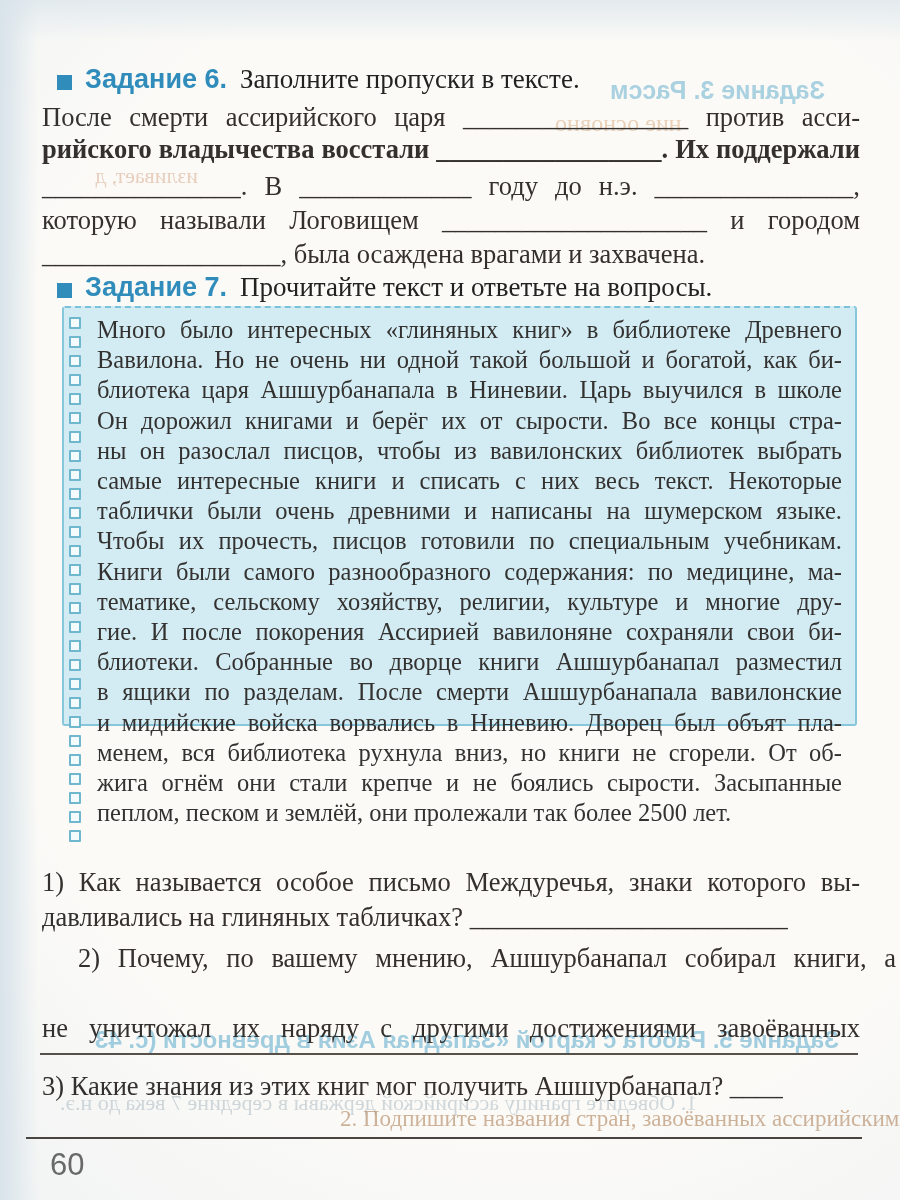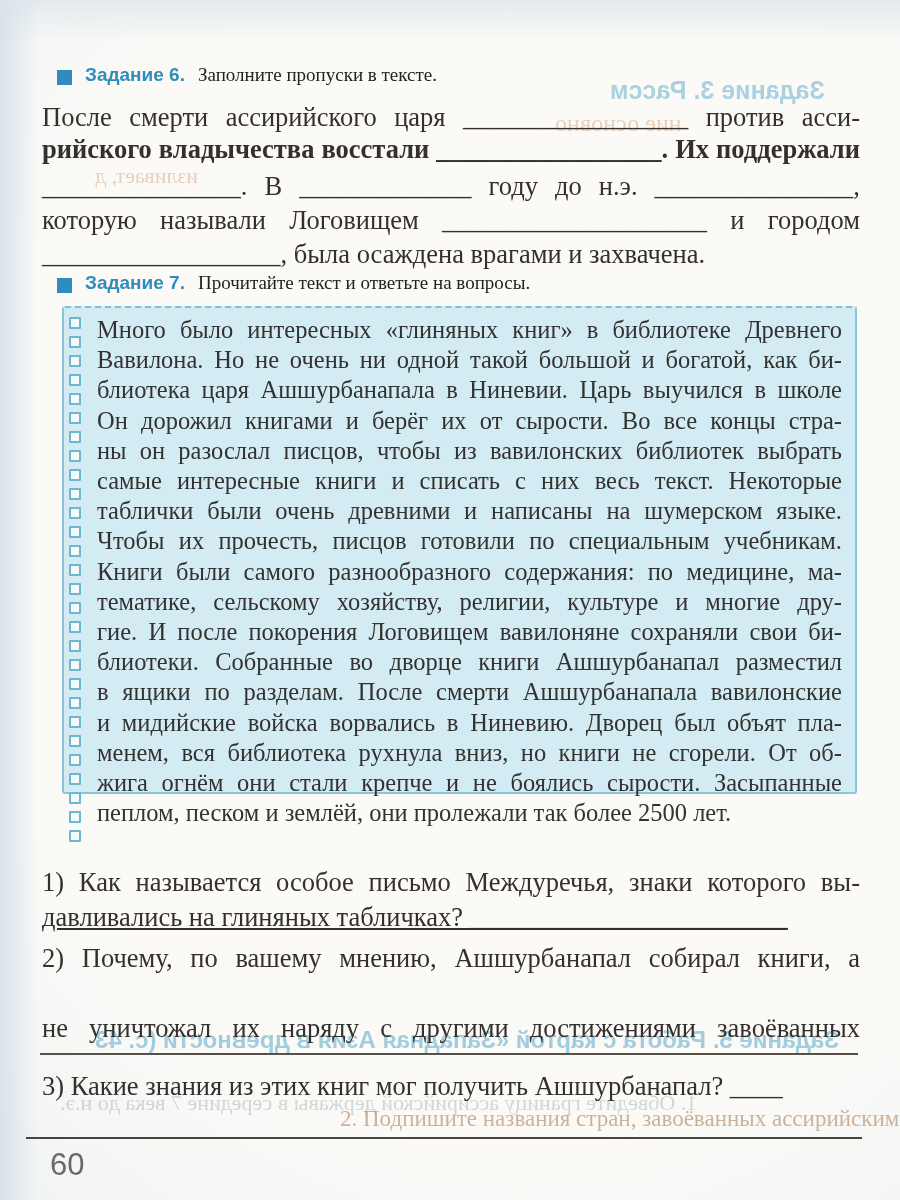--- a/index.html
+++ b/index.html
@@ -8,45 +8,45 @@
     background:radial-gradient(115% 95% at 58% 45%, #fbfaf7 52%, #edf1f2 88%, #e2e9ee 100%);
     font-family:"Liberation Serif",serif;color:#2e2c2a;
   }
   .page::before{
     content:"";position:absolute;inset:0;pointer-events:none;
     background:linear-gradient(90deg,#d8e3ea,rgba(255,255,255,0) 38px),
                linear-gradient(180deg,#e3eaee,rgba(255,255,255,0) 42px);
   }
   .heading{
     position:absolute;left:57px;display:flex;align-items:baseline;gap:13px;
-    font-family:"Liberation Sans",sans-serif;font-weight:bold;font-size:19px;
+    font-family:"Liberation Sans",sans-serif;font-weight:bold;font-size:27px;
     color:#2f8cbb;white-space:nowrap;z-index:3;
   }
   .heading .sq{width:15px;height:15px;background:#2f8cbb;align-self:center;margin-top:5px;flex:0 0 auto;}
   .heading .title{font-family:"Liberation Serif",serif;font-weight:normal;color:#242220;}
   #task6-heading{top:64px;}
   #task7-heading{top:272px;}
 
   .textline{position:absolute;left:42px;width:818px;font-size:26.5px;line-height:33px;color:#33302d;z-index:3;}
   .j{text-align:justify;text-align-last:justify;}
 
   
   #t6l0{top:101px;} #t6l1{top:133px;font-weight:bold;} #t6l2{top:170px;} #t6l3{top:204px;} #t6l4{top:238px;}
 
   
   #textbox{
-    position:absolute;left:62px;top:306px;width:795px;height:488px;box-sizing:border-box;
+    position:absolute;left:62px;top:306px;width:795px;height:420px;box-sizing:border-box;
     background:#d3ecf4;border:2px solid #88c7db;border-top:2px dashed #79c2d9;border-radius:3px;z-index:2;
   }
   .squares{position:absolute;left:5px;top:9px;display:flex;flex-direction:column;gap:7px;}
   .square{width:12px;height:12px;box-sizing:border-box;background:#f4fbfd;border:2px solid #6fb6cf;border-radius:1px;}
   .box-text{position:absolute;left:33px;top:7px;right:13px;font-size:24.5px;line-height:30.2px;color:#343230;}
 
   
-  #q1l0{top:866px;} #q1l1{top:901px;text-decoration:underline;} #q2l0{top:942px;} #q2l1{top:1012px;} #q2l2{top:1014px;} #q3l0{top:1070px;}
+  #q1l0{top:866px;} #q1l1{top:901px;} #q2l0{top:942px;margin-left:36px;} #q2l1{top:1012px;} #q2l2{top:1014px;} #q3l0{top:1070px;}
 
   .ansline{position:absolute;height:0;border-top:2px solid #565049;z-index:3;}
   #ans1{left:40px;width:818px;top:1053px;}
   #ans2{left:26px;width:836px;top:1137px;border-top-color:#49443f;}
 
   .pagenum{
     position:absolute;left:50px;top:1147px;font-family:"Liberation Sans",sans-serif;
     font-size:31px;color:#696969;z-index:3;
   }
 
@@ -124,21 +124,21 @@
         <div class="j">Много было интересных «глиняных книг» в библиотеке Древнего</div>
         <div class="j">Вавилона. Но не очень ни одной такой большой и богатой, как би-</div>
         <div class="j">блиотека царя Ашшурбанапала в Ниневии. Царь выучился в школе</div>
         <div class="j">Он дорожил книгами и берёг их от сырости. Во все концы стра-</div>
         <div class="j">ны он разослал писцов, чтобы из вавилонских библиотек выбрать</div>
         <div class="j">самые интересные книги и списать с них весь текст. Некоторые</div>
         <div class="j">таблички были очень древними и написаны на шумерском языке.</div>
         <div class="j">Чтобы их прочесть, писцов готовили по специальным учебникам.</div>
         <div class="j">Книги были самого разнообразного содержания: по медицине, ма-</div>
         <div class="j">тематике, сельскому хозяйству, религии, культуре и многие дру-</div>
-        <div class="j">гие. И после покорения Логовищем вавилоняне сохраняли свои би-</div>
+        <div class="j">гие. И после покорения Ассирией вавилоняне сохраняли свои би-</div>
         <div class="j">блиотеки. Собранные во дворце книги Ашшурбанапал разместил</div>
         <div class="j">в ящики по разделам. После смерти Ашшурбанапала вавилонские</div>
         <div class="j">и мидийские войска ворвались в Ниневию. Дворец был объят пла-</div>
         <div class="j">менем, вся библиотека рухнула вниз, но книги не сгорели. От об-</div>
         <div class="j">жига огнём они стали крепче и не боялись сырости. Засыпанные</div>
         <div>пеплом, песком и землёй, они пролежали так более 2500 лет.</div>
       </div>
   </div>
 
   <div class="textline j" id="q1l0">1) Как называется особое письмо Междуречья, знаки которого вы-</div>

